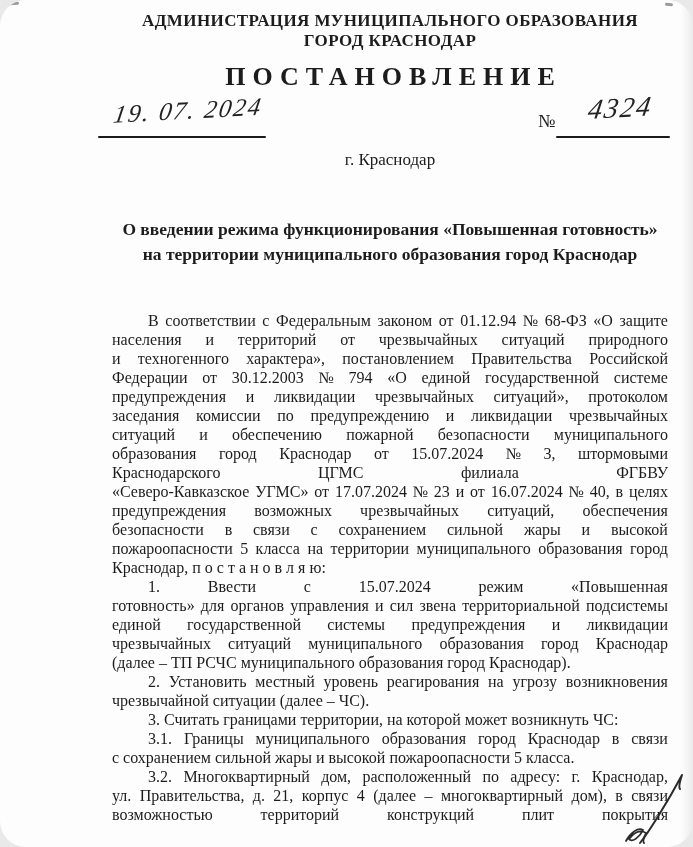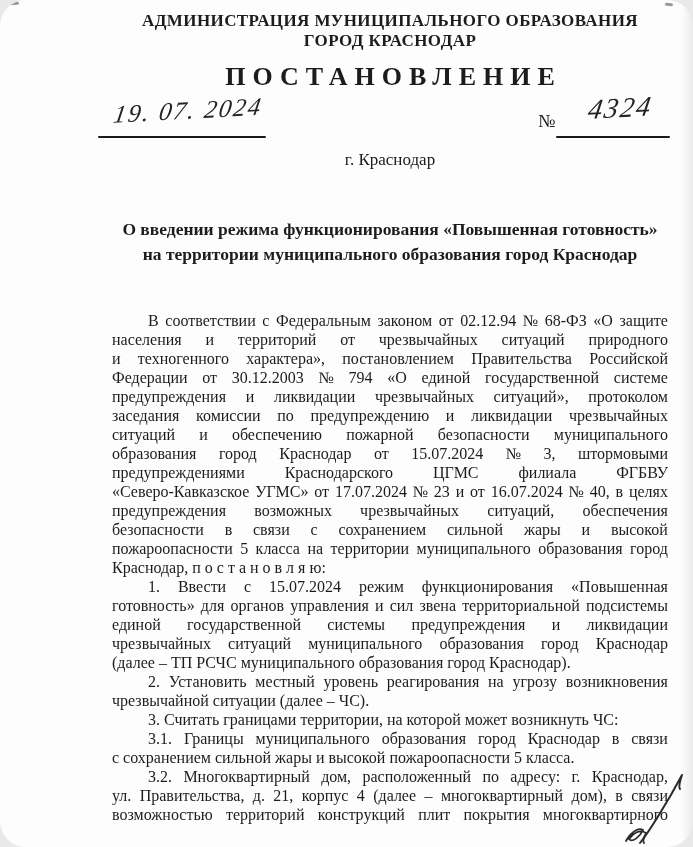--- a/index.html
+++ b/index.html
@@ -79,21 +79,21 @@
   <div class="abs centerband place">г. Краснодар</div>
 
   <div class="abs body-block">
       <div class="bline indent just">
         <span>В</span>
         <span>соответствии</span>
         <span>с</span>
         <span>Федеральным</span>
         <span>законом</span>
         <span>от</span>
-        <span>02.12.94</span>
+        <span>01.12.94</span>
         <span>№</span>
         <span>68-ФЗ</span>
         <span>«О</span>
         <span>защите</span>
       </div>
       <div class="bline just">
         <span>населения</span>
         <span>и</span>
         <span>территорий</span>
         <span>от</span>
@@ -149,21 +149,20 @@
         <span>образования</span>
         <span>город</span>
         <span>Краснодар</span>
         <span>от</span>
         <span>15.07.2024</span>
         <span>№</span>
         <span>3,</span>
         <span>штормовыми</span>
       </div>
       <div class="bline just">
-        <span>предупреждениями</span>
         <span>Краснодарского</span>
         <span>ЦГМС</span>
         <span>филиала</span>
         <span>ФГБВУ</span>
       </div>
       <div class="bline just">
         <span>«Северо-Кавказское</span>
         <span>УГМС»</span>
         <span>от</span>
         <span>17.07.2024</span>
@@ -205,21 +204,20 @@
         <span>образования</span>
         <span>город</span>
       </div>
       <div class="bline">Краснодар, п о с т а н о в л я ю:</div>
       <div class="bline indent just">
         <span>1.</span>
         <span>Ввести</span>
         <span>с</span>
         <span>15.07.2024</span>
         <span>режим</span>
-        <span>функционирования</span>
         <span>«Повышенная</span>
       </div>
       <div class="bline just">
         <span>готовность»</span>
         <span>для</span>
         <span>органов</span>
         <span>управления</span>
         <span>и</span>
         <span>сил</span>
         <span>звена</span>
@@ -289,21 +287,20 @@
         <span>дом),</span>
         <span>в</span>
         <span>связи</span>
       </div>
       <div class="bline just">
         <span>возможностью</span>
         <span>территорий</span>
         <span>конструкций</span>
         <span>плит</span>
         <span>покрытия</span>
-        <span>многоквартирного</span>
       </div>
     </div>
 
   <svg class="abs pen-mark" width="76" height="84" viewBox="0 0 76 84" fill="none" xmlns="http://www.w3.org/2000/svg">
     <path d="M22 80 C 30 70, 48 42, 64 12 M 64 12 C 62 18, 60 24, 62 26" stroke="#2b2b2b" stroke-width="2" stroke-linecap="round" fill="none"></path>
     <path d="M8 78 C 12 70, 20 64, 25 67 C 22 74, 14 80, 11 76 C 15 70, 22 66, 28 70 C 26 75, 24 78, 26 80" stroke="#2b2b2b" stroke-width="1.8" stroke-linecap="round" fill="none"></path>
     <path d="M66 80 C 70 78, 73 76, 75 73" stroke="#3a3a3a" stroke-width="1.4" stroke-linecap="round" fill="none"></path>
   </svg>
 
   <div class="abs edge-shade"></div>

